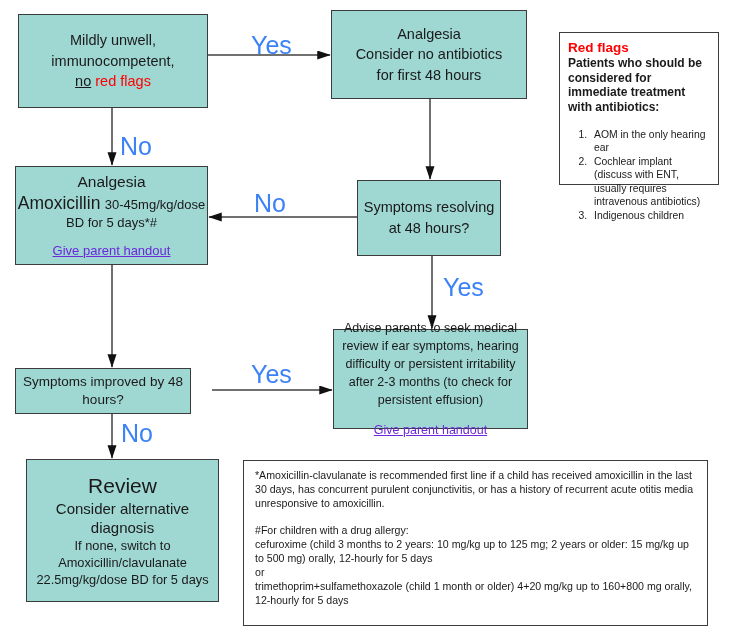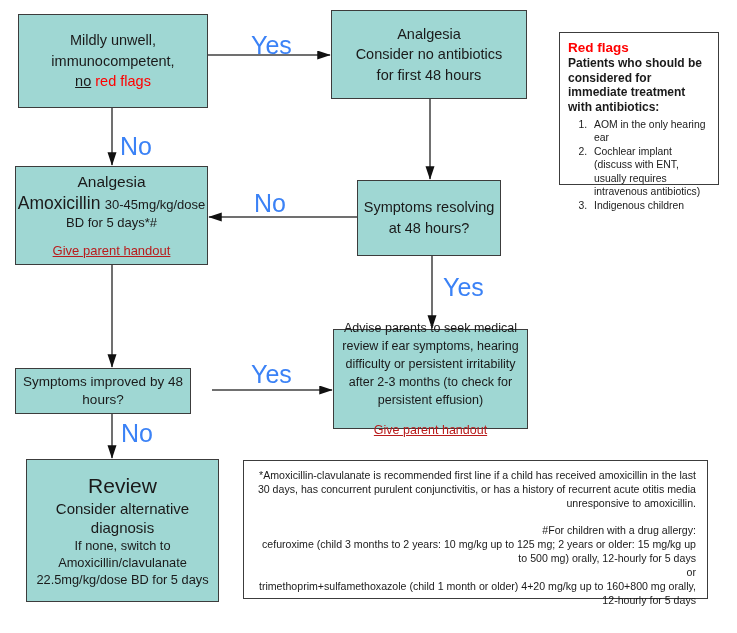--- a/index.html
+++ b/index.html
@@ -34,50 +34,50 @@
   }
   
   .box-entry     { left: 18px;  top: 14px;  width: 190px; height: 94px;  font-size: 14.5px; line-height: 1.42; }
   .box-observe   { left: 331px; top: 10px;  width: 196px; height: 89px;  font-size: 14.5px; line-height: 1.42; }
   .box-redflags  { left: 559px; top: 32px;  width: 160px; height: 153px; padding: 7px 8px; }
   .box-amox      { left: 15px;  top: 166px; width: 193px; height: 99px;  }
   .box-resolving { left: 357px; top: 180px; width: 144px; height: 76px;  font-size: 14.5px; line-height: 1.42; }
   .box-advise    { left: 333px; top: 329px; width: 195px; height: 100px; font-size: 12.5px; line-height: 1.44; padding: 7px 8px; }
   .box-improved  { left: 15px;  top: 368px; width: 176px; height: 46px;  font-size: 13.5px; line-height: 1.3; }
   .box-review    { left: 26px;  top: 459px; width: 193px; height: 143px; }
-  .box-footnotes { left: 243px; top: 460px; width: 465px; height: 139px; padding: 8px 11px; font-size: 10.6px; line-height: 1.32; text-align: right; }
+  .box-footnotes { left: 243px; top: 460px; width: 465px; height: 166px; padding: 8px 11px; font-size: 10.6px; line-height: 1.32; text-align: left; }
   
   .u { text-decoration: underline; }
   .red-text { color: #ff0000; }
   .amox-title { font-size: 15.5px; margin-bottom: 2px; }
   .amox-drug  { font-size: 17.5px; }
   .amox-dose  { font-size: 13px; }
   .amox-dur   { font-size: 13px; margin-top: 1px; }
   .handout-link {
-    color: #b91c1c;
+    color: #6d28d9;
     text-decoration: underline;
     cursor: pointer;
     font-size: 13px;
   }
   .box-amox .handout-link { margin-top: 13px; }
   .box-advise .handout-link { margin-top: 12px; font-size: 12.5px; }
   .review-title { font-size: 21px; line-height: 1.25; }
   .review-mid   { font-size: 15px;  line-height: 1.3; text-align: center; }
   .review-small { font-size: 12.8px; line-height: 1.32; }
   .rf-title {
     color: #ff0000;
     font-weight: bold;
     font-size: 13.5px;
     margin-bottom: 1px;
   }
   .rf-subtitle {
     font-weight: bold;
     font-size: 12px;
     line-height: 1.22;
-    margin-bottom: 3px;
+    margin-bottom: 13px;
   }
   .rf-list {
     list-style-position: outside;
     padding-left: 22px;
     font-size: 10.4px;
     line-height: 1.28;
   }
   .rf-list li { padding-left: 4px; margin-bottom: 1px; }
   .fn-para1 { margin-bottom: 13px; }
   .flow-label {

